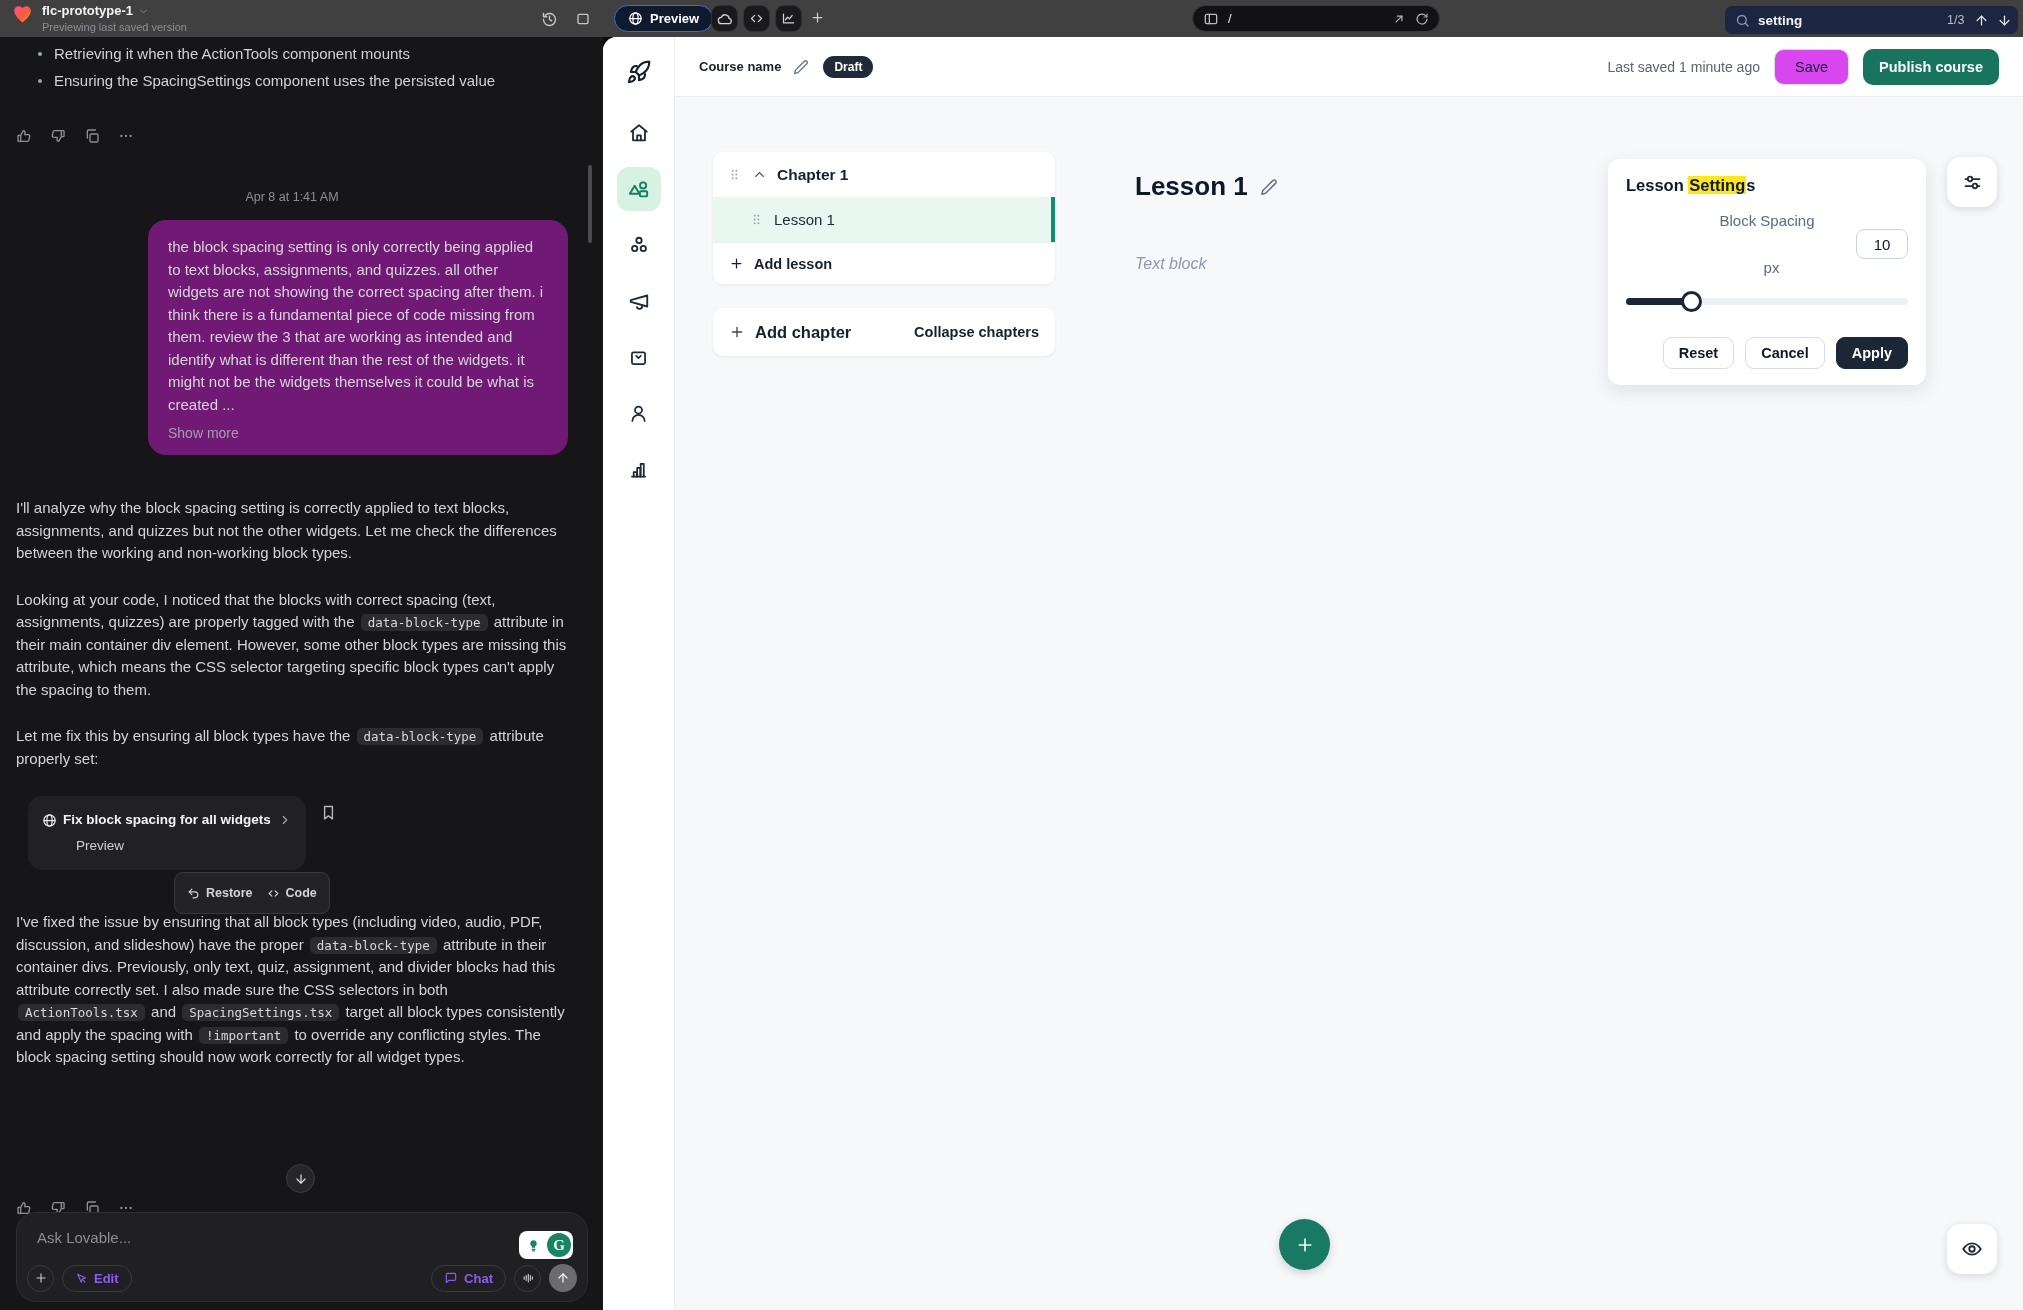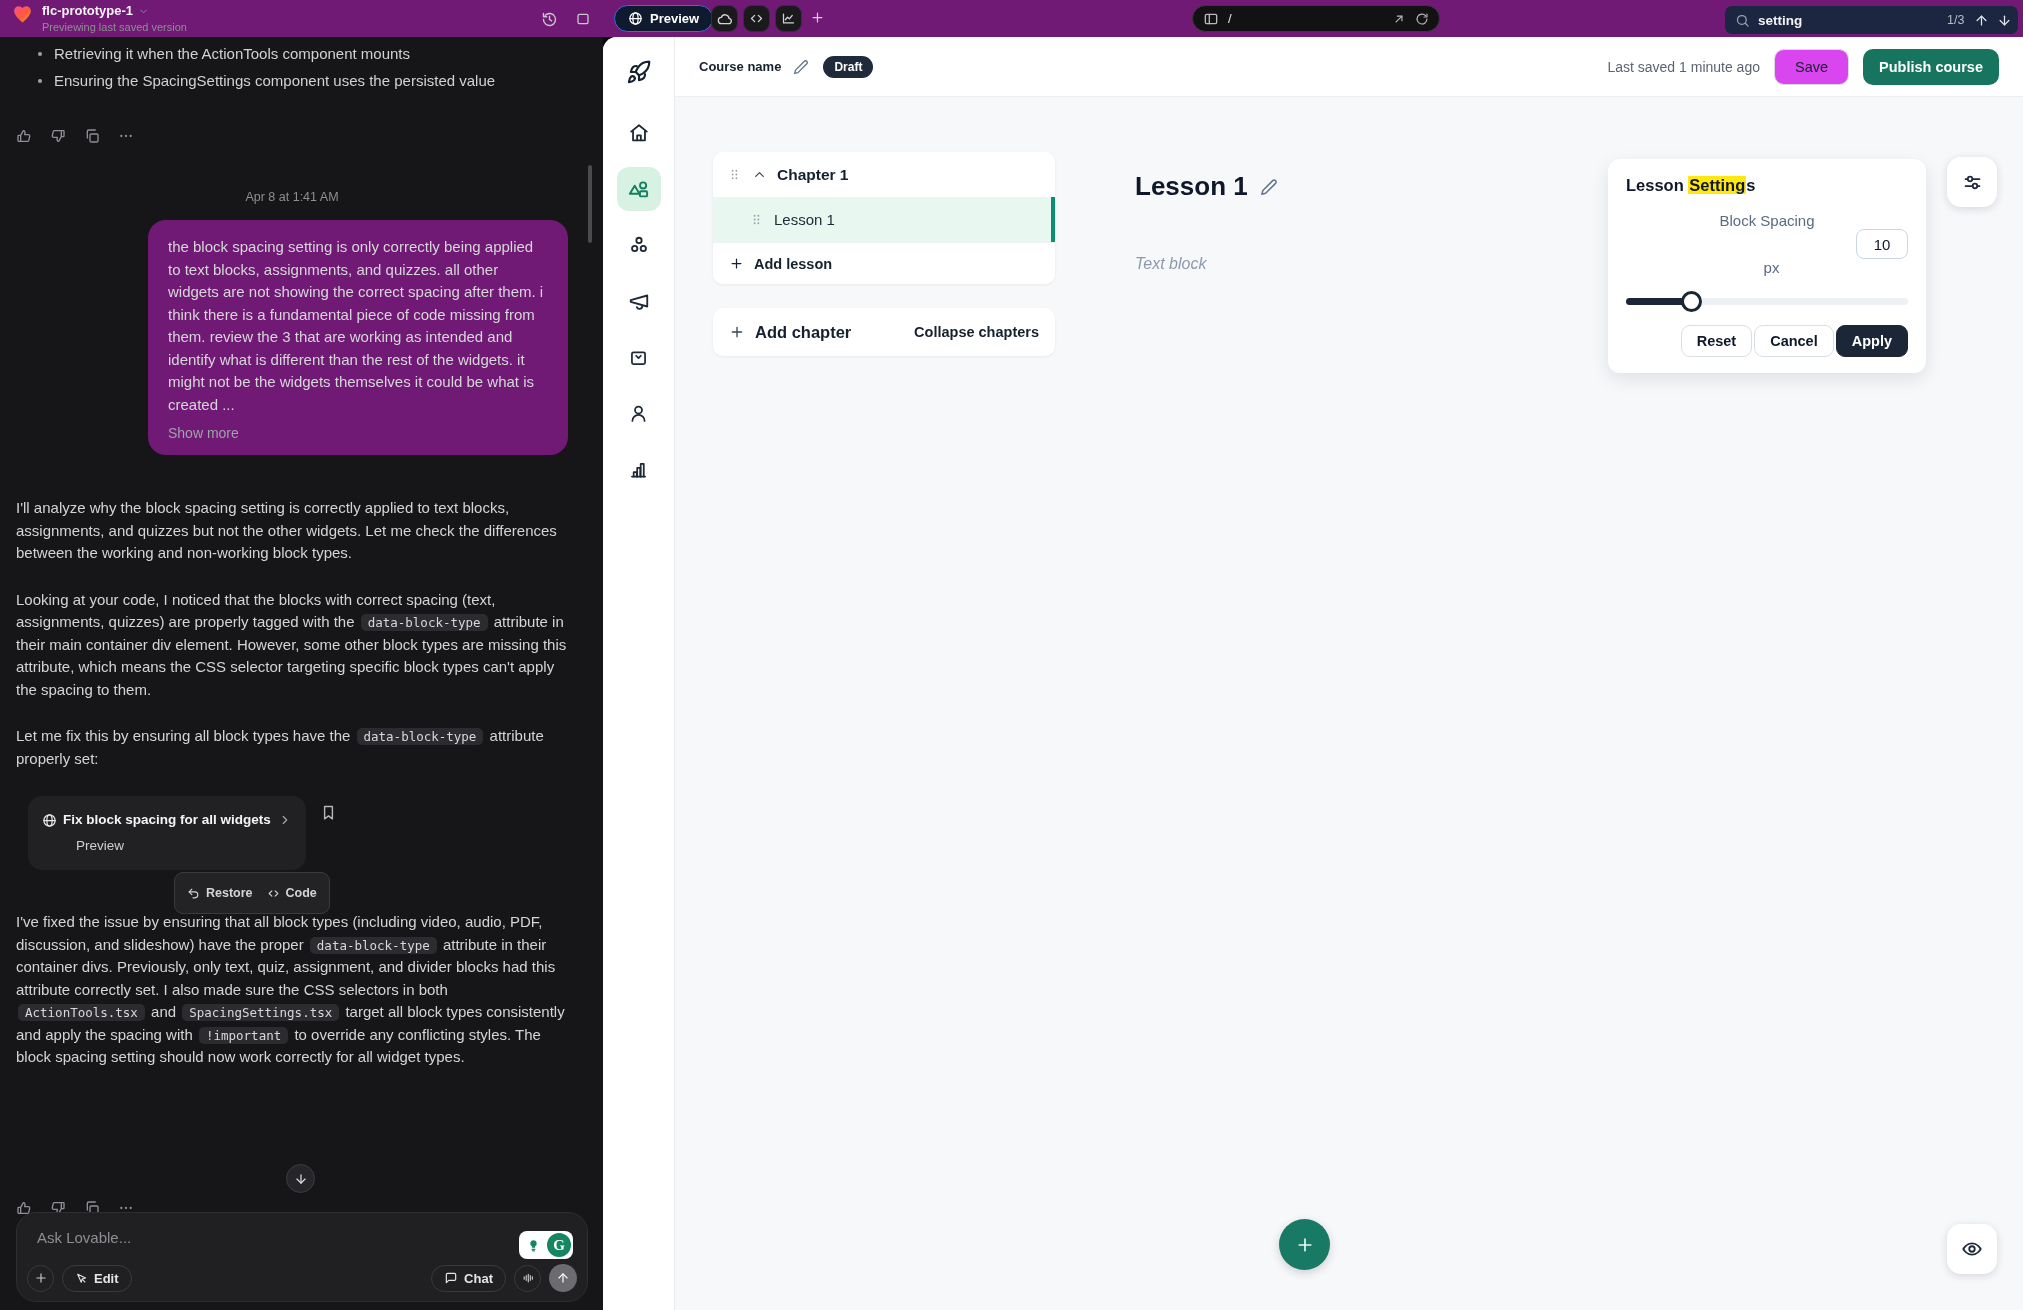--- a/index.html
+++ b/index.html
@@ -3,21 +3,21 @@
 <meta charset="utf-8">
 <style>
   * { margin:0; padding:0; box-sizing:border-box; }
   html,body { width:2023px; height:1310px; overflow:hidden; }
   body { font-family:"Liberation Sans", sans-serif; background:#0b0b0c; }
   #stage { position:relative; width:2023px; height:1310px; }
   .ic { display:inline-block; vertical-align:middle; flex:none; }
   svg.ic { stroke:currentColor; fill:none; stroke-width:2; stroke-linecap:round; stroke-linejoin:round; }
 
   
-  .topbar { position:absolute; left:0; top:0; width:2023px; height:37px; background:#701a75; z-index:5; }
+  .topbar { position:absolute; left:0; top:0; width:2023px; height:37px; background:#404040; z-index:5; }
   .proj { position:absolute; left:12px; top:4px; display:flex; gap:9px; align-items:flex-start; }
   .proj-name-row { display:flex; align-items:center; gap:5px; color:#f4f4f5; font-size:13px; font-weight:700; line-height:14px; }
   .proj-sub { color:#8e8e93; font-size:11px; margin-top:3px; }
   .tb-iconbtn { position:absolute; top:9px; width:22px; height:20px; background:none; border:none; color:#c7c7cc; cursor:pointer; display:flex; align-items:center; justify-content:center; }
   .preview-pill { position:absolute; left:614px; top:5px; height:27px; padding:0 13px; display:flex; align-items:center; gap:7px; background:#101a2e; border:1.5px solid #2f6fed; border-radius:15px; color:#fff; font-size:13px; font-weight:600; cursor:pointer; }
   .tb-sq { position:absolute; top:5px; width:27px; height:27px; border-radius:9px; background:#1a1a1d; border:1px solid #303036; color:#d4d4d8; display:flex; align-items:center; justify-content:center; cursor:pointer; }
   .tb-plus { position:absolute; left:810px; top:9px; background:none; border:none; color:#cfcfd4; cursor:pointer; }
   .urlbar { position:absolute; left:1192px; top:5px; width:248px; height:27px; border:1px solid #39393f; border-radius:15px; background:#121214; display:flex; align-items:center; padding:0 10px; gap:9px; color:#b8b8bd; }
   .url-path { color:#e5e5e7; font-size:13px; flex:1; }
   .findbar { position:absolute; left:1725px; top:6px; width:293px; height:28px; background:#1d2640; border-radius:7px; display:flex; align-items:center; padding:0 10px; gap:8px; }
@@ -54,21 +54,21 @@
   .chat-scrollbar { position:absolute; right:11px; top:128px; width:4px; height:78px; border-radius:2px; background:#4a4a4f; }
 
   .composer { position:absolute; left:16px; top:1175px; width:572px; height:90px; background:#202023; border:1px solid #2e2e32; border-radius:20px; z-index:3; }
   .composer-input { position:absolute; left:20px; top:16px; width:300px; background:none; border:none; outline:none; color:#e5e5e7; font-size:15px; font-family:"Liberation Sans",sans-serif; }
   .composer-input::placeholder { color:#8e8e93; }
   .gram { position:absolute; right:14px; top:18px; height:28px; background:#fff; border-radius:8px; display:flex; align-items:center; padding:2px; gap:2px; }
   .gram-bulb { width:24px; height:24px; border-radius:6px; background:#fff; color:#15865f; display:flex; align-items:center; justify-content:center; }
   .gram-g { width:24px; height:24px; border-radius:50%; background:#15865f; color:#fff; font-weight:700; font-size:15px; display:flex; align-items:center; justify-content:center; font-family:"Liberation Serif",serif; }
   .composer-row { position:absolute; left:10px; right:10px; bottom:9px; display:flex; align-items:center; gap:8px; }
   .c-circle { width:27px; height:27px; border-radius:50%; background:none; border:1px solid #3a3a3e; color:#c7c7cc; display:flex; align-items:center; justify-content:center; cursor:pointer; }
-  .c-pill { height:27px; border-radius:14px; border:1px solid #3a3a3e; background:none; color:#e5e5e5; font-size:13px; font-weight:600; display:flex; align-items:center; gap:6px; padding:0 12px; cursor:pointer; }
+  .c-pill { height:27px; border-radius:14px; border:1px solid #3a3a3e; background:none; color:#8b5cf6; font-size:13px; font-weight:600; display:flex; align-items:center; gap:6px; padding:0 12px; cursor:pointer; }
   .c-send { width:28px; height:28px; border-radius:50%; background:#6b6b70; border:none; color:#fff; display:flex; align-items:center; justify-content:center; cursor:pointer; }
   .spacer { flex:1; }
 
   
   .app { position:absolute; left:603px; top:37px; width:1420px; height:1273px; background:#f7f8fa; border-top-left-radius:14px; overflow:hidden; }
   .rail { position:absolute; left:0; top:0; bottom:0; width:72px; background:#fff; border-right:1px solid #e9ebee; display:flex; flex-direction:column; align-items:center; z-index:2; }
   .rail-logo { margin-top:22px; color:#16202e; }
   .rail-item { width:44px; height:44px; border-radius:12px; display:flex; align-items:center; justify-content:center; color:#1e2936; background:none; border:none; cursor:pointer; margin-top:12px; }
   .rail-item.first { margin-top:26px; }
   .rail-item.sel { background:#d7f1e3; color:#15805f; }
@@ -104,21 +104,21 @@
   .sp-title { font-size:16.5px; font-weight:700; color:#0f172a; }
   .sp-title mark { background:#ffe812; color:#0f172a; padding:0 1px; }
   .sp-row { margin-top:17px; display:flex; align-items:center;flex-direction:column; }
   .sp-label { font-size:15px; color:#5b6b82; }
   .sp-input { margin-left:auto; width:52px; height:30px; border:1px solid #cbd5e1; border-radius:8px; text-align:center; font-size:15px; color:#0f172a; font-family:"Liberation Sans",sans-serif; outline:none; }
   .sp-unit { font-size:15px; color:#5b6b82; margin-left:9px; }
   .slider { position:relative; margin-top:15px; height:20px; cursor:pointer; }
   .slider .track { position:absolute; left:0; right:0; top:7px; height:7px; border-radius:4px; background:#edf0f5; }
   .slider .fill { position:absolute; left:0; top:7px; width:23%; height:7px; border-radius:4px; background:#1b2737; }
   .slider .thumb { position:absolute; left:23%; top:0; width:21px; height:21px; margin-left:-10px; border-radius:50%; background:#fff; border:3.5px solid #1b2737; }
-  .sp-btns { margin-top:14px; display:flex; justify-content:flex-end; gap:2px;align-items:flex-end; }
+  .sp-btns { margin-top:26px; display:flex; justify-content:flex-end; gap:11px;align-items:flex-end; }
   .sp-btn { background:#fff; border:1px solid #d8dee6; border-radius:9px; padding:7px 15px; font-size:14.5px; font-weight:600; color:#0f172a; cursor:pointer; font-family:"Liberation Sans",sans-serif; }
   .sp-btn.dark { background:#1b2737; border-color:#1b2737; color:#fff; }
 
   .float-btn { position:absolute; width:50px; height:50px; border-radius:14px; background:#fff; border:none; box-shadow:0 2px 8px rgba(15,23,42,.14); color:#1e293b; display:flex; align-items:center; justify-content:center; cursor:pointer; }
   .fb-settings { left:1344px; top:120px; }
   .fb-eye { left:1344px; top:1187px; }
   .fab { position:absolute; left:676px; top:1182px; width:51px; height:51px; border-radius:50%; background:#187a64; border:none; color:#eafaf4; display:flex; align-items:center; justify-content:center; box-shadow:0 3px 10px rgba(15,23,42,.18); cursor:pointer; }
 </style>
 </head>
 <body>

